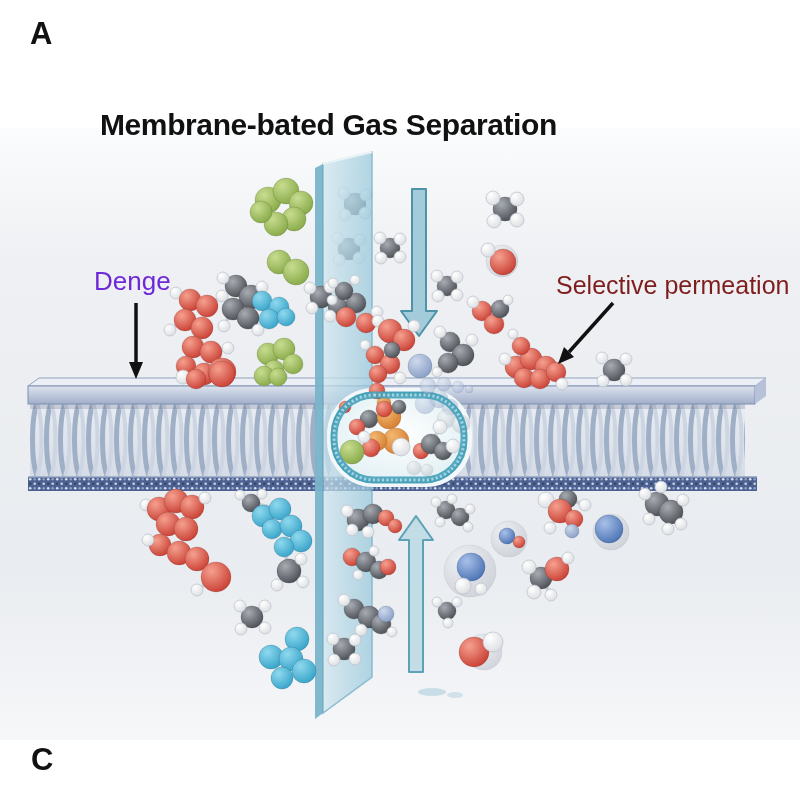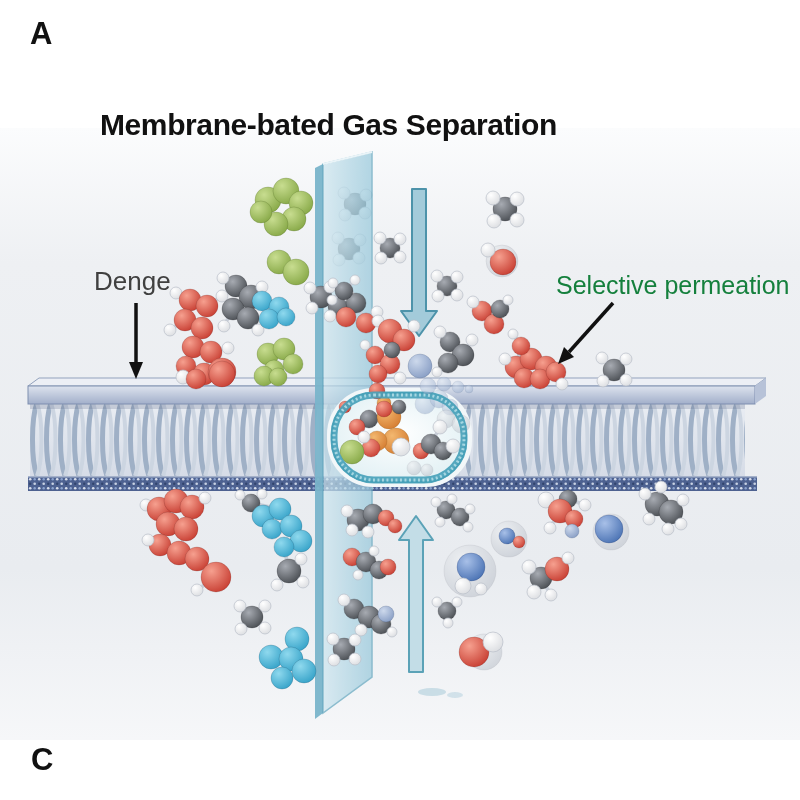--- a/index.html
+++ b/index.html
@@ -4,22 +4,22 @@
 <style>
   html,body{margin:0;padding:0;background:#ffffff;}
   .page{position:relative;width:800px;height:800px;background:#ffffff;overflow:hidden;
         font-family:"Liberation Sans", sans-serif;color:#111;}
   .bgwash{position:absolute;left:0;top:128px;width:800px;height:612px;
         background:linear-gradient(180deg,#fbfcfd 0%,#eef0f3 22%,#e9ecf0 72%,#f6f7f9 100%);}
   svg.canvas{position:absolute;left:0;top:0;}
   .lbl{position:absolute;white-space:nowrap;}
   .panel-label{font-size:31px;font-weight:700;letter-spacing:0.5px;}
   .title{font-size:30px;font-weight:700;letter-spacing:-0.4px;margin-top:24px;}
-  .ann{font-size:26px;font-weight:500;color:#404040;}
-  .ann2{font-size:25px;font-weight:400;color:#15803d;}
+  .ann{font-size:26px;font-weight:500;color:#6d28d9;}
+  .ann2{font-size:25px;font-weight:400;color:#7f1d1d;}
 </style>
 </head>
 <body>
 
 <div class="page">
   <div class="bgwash"></div>
 
   <svg class="canvas" width="800" height="800" viewBox="0 0 800 800">
     <defs>
       <linearGradient id="slabGrad" x1="0" y1="0" x2="0" y2="1">

